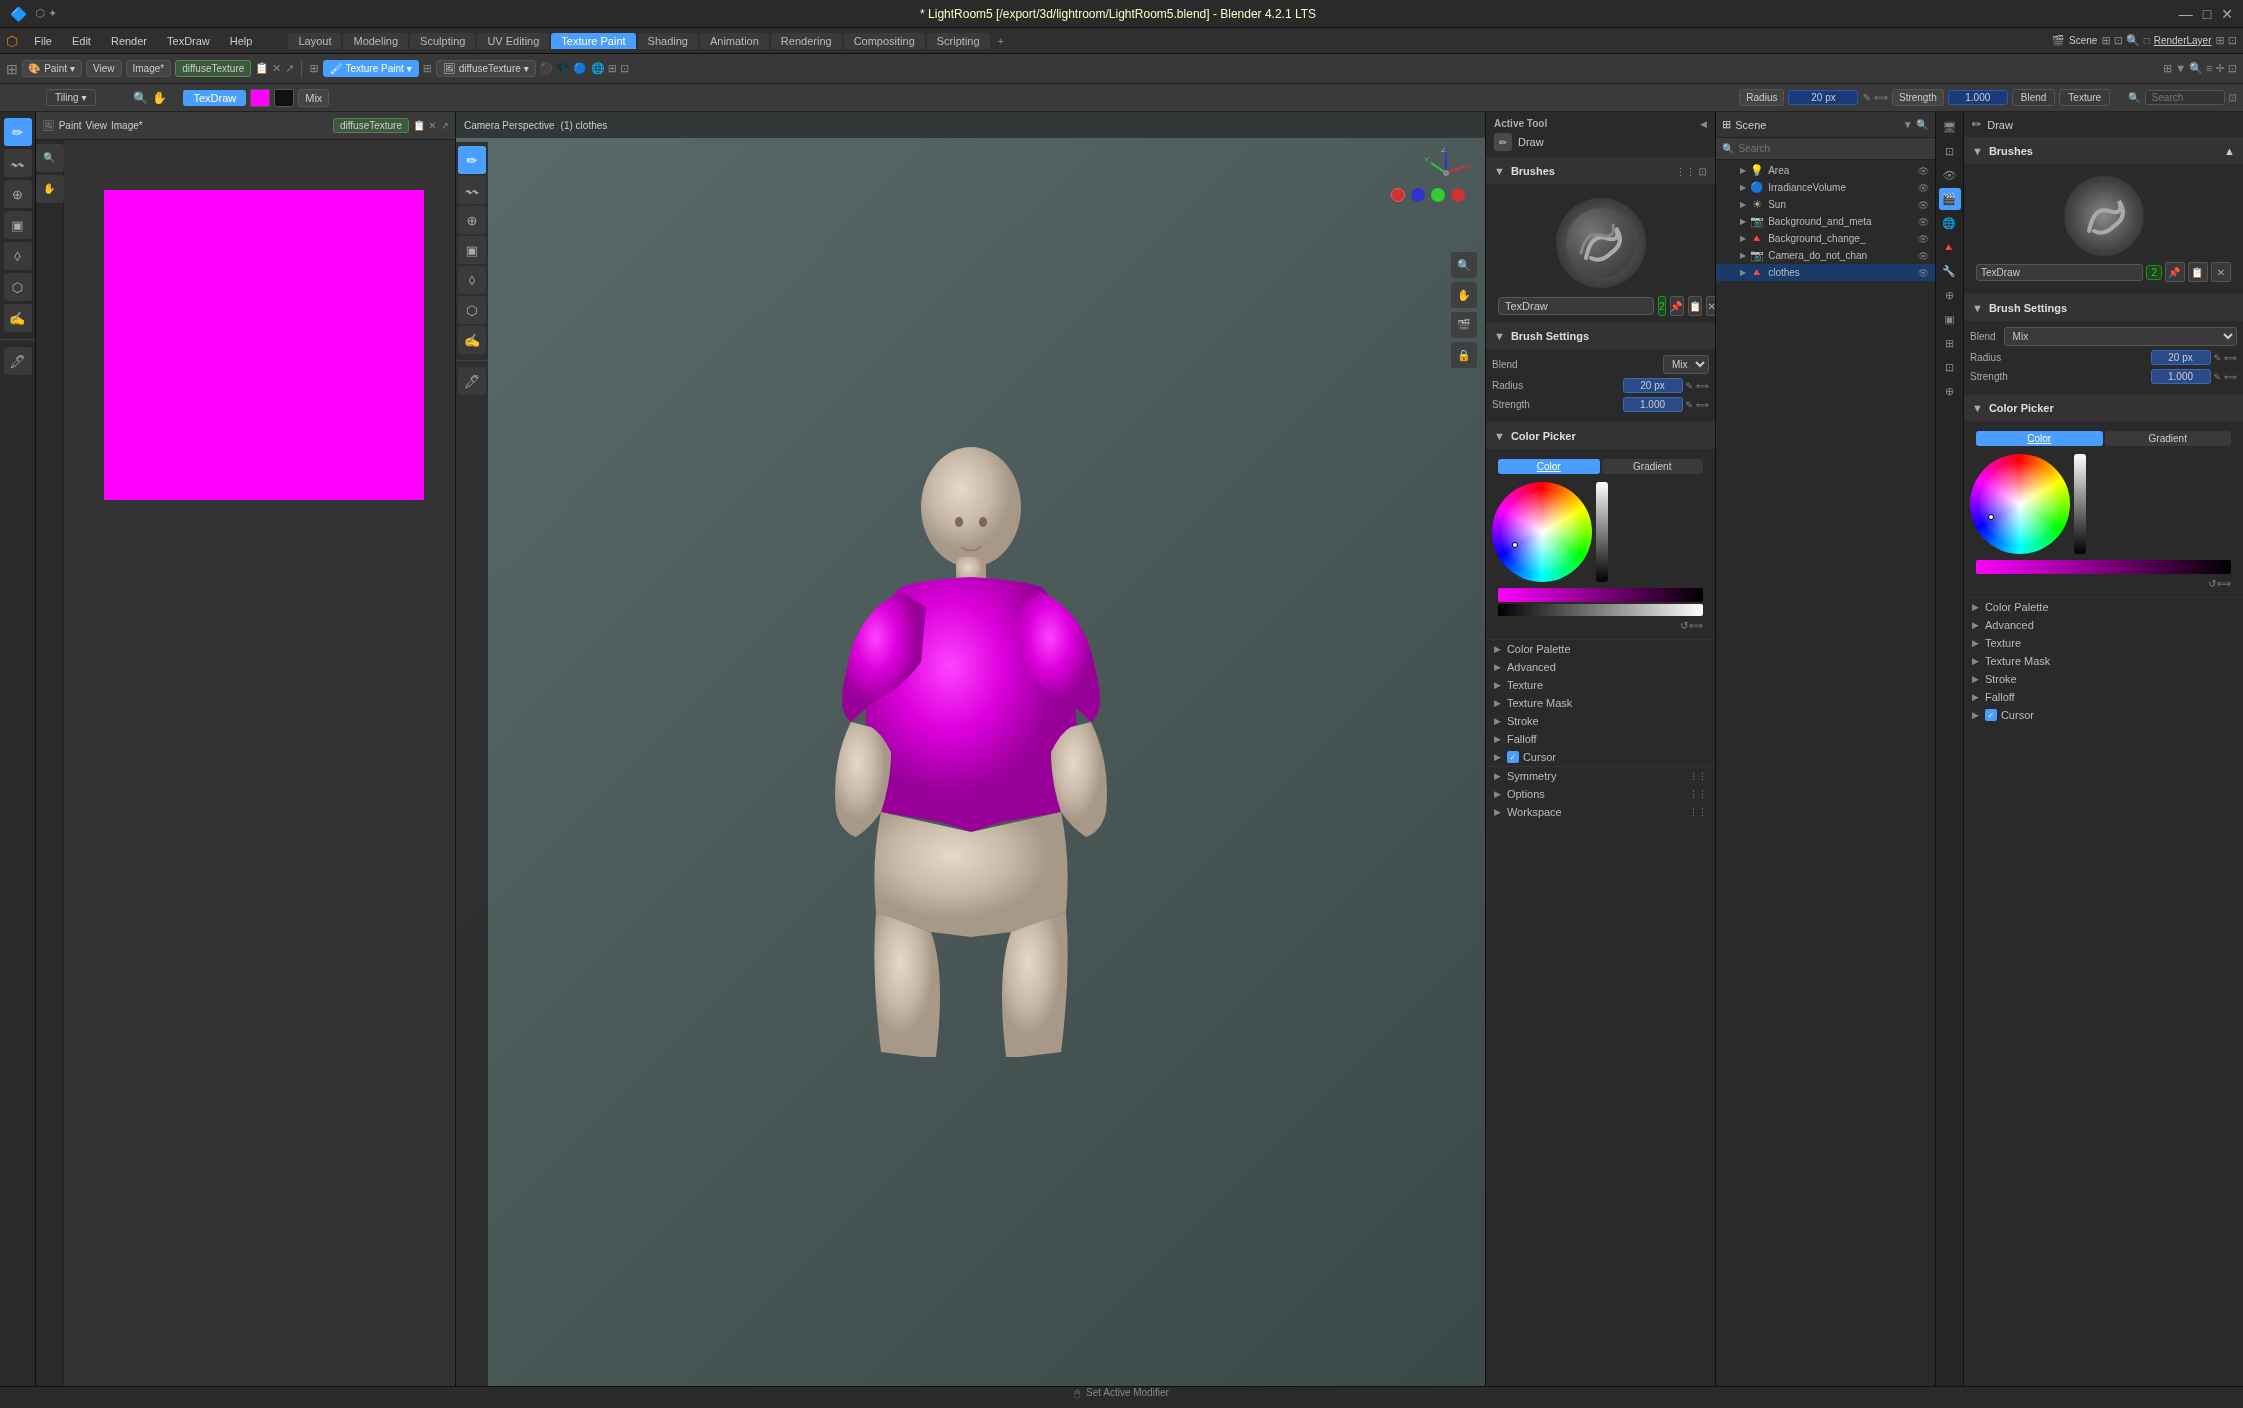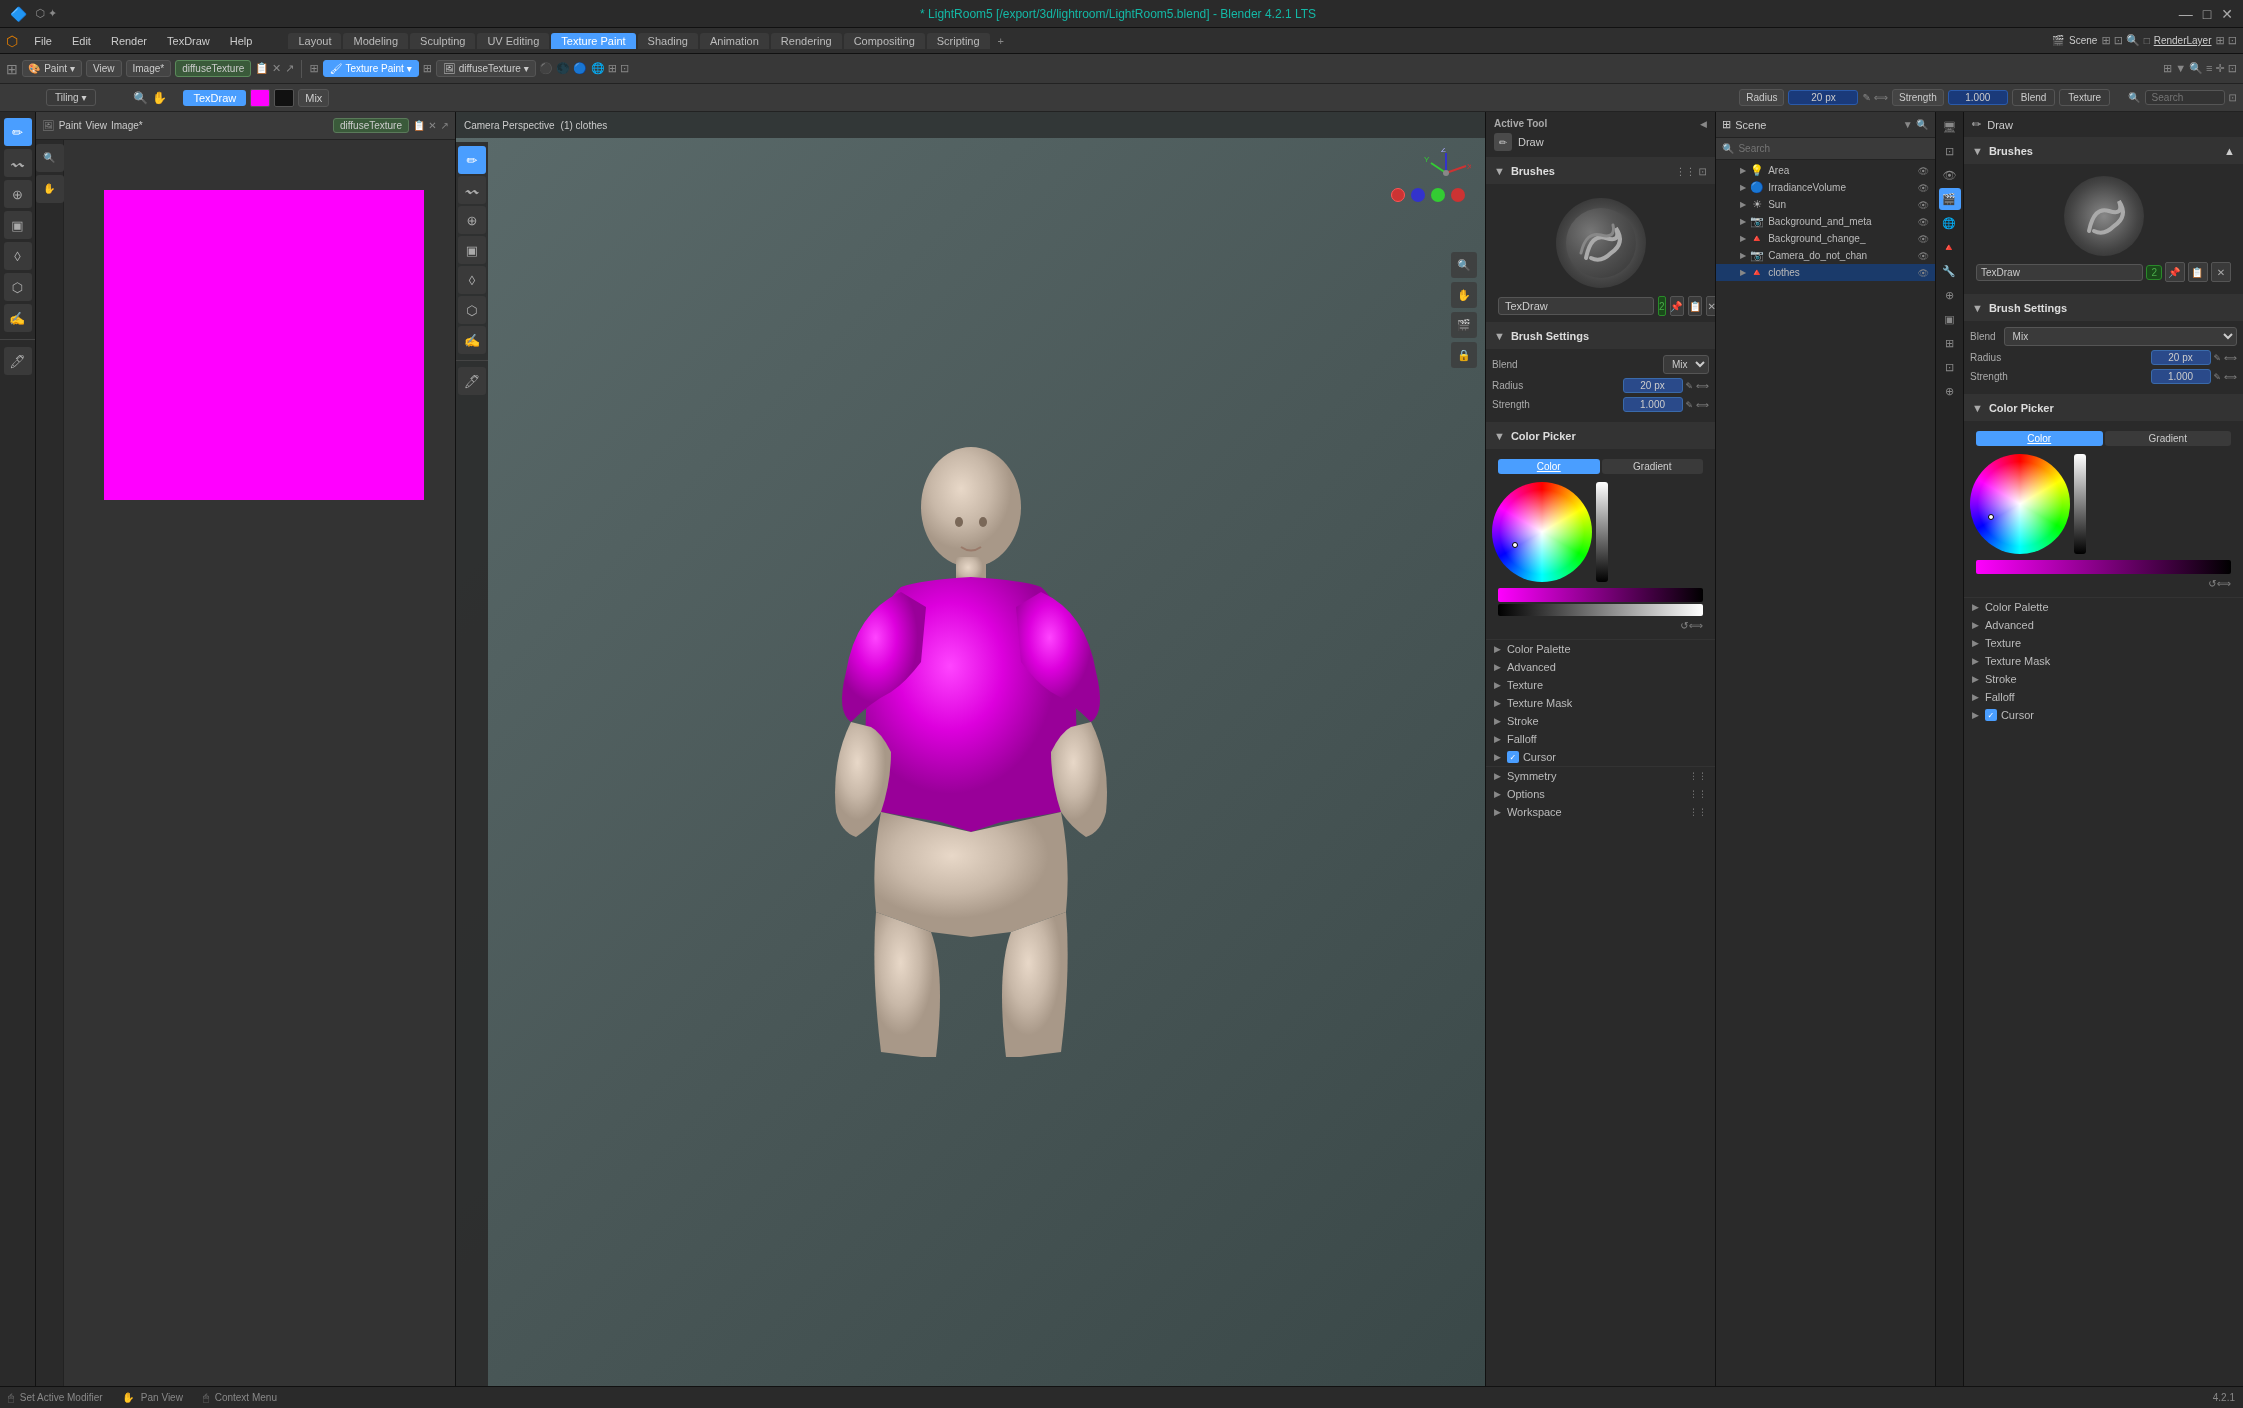--- a/index.html
+++ b/index.html
@@ -20,21 +20,21 @@
       background: #2a2a2a;
       height: 28px;
       display: flex;
       align-items: center;
       justify-content: space-between;
       padding: 0 10px;
       border-bottom: 1px solid #111;
       flex-shrink: 0;
     }
     .title-bar-left { display: flex; align-items: center; gap: 8px; }
-    .title-bar-center { color: #14b8a6; font-size: 12px; }
+    .title-bar-center { color: #fef9c3; font-size: 12px; }
     .title-bar-right { display: flex; gap: 10px; }
     .title-btn { color: #aaa; cursor: pointer; font-size: 14px; }
 
     
     .menu-bar {
       background: #2f2f2f;
       height: 26px;
       display: flex;
       align-items: center;
       padding: 0 6px;
@@ -477,20 +477,21 @@
     
     .status-bar {
       height: 22px;
       background: #2a2a2a;
       display: flex;
       align-items: center;
       padding: 0 8px;
       gap: 20px;
       border-top: 1px solid #111;
       flex-shrink: 0;
+      flex-direction: column;
     }
     .status-item { color: #888; font-size: 10px; }
     .brush-panel-col {
       width: 230px;
       background: #2a2a2a;
       display: flex;
       flex-direction: column;
       overflow-y: auto;
       border-left: 1px solid #111;
     }

